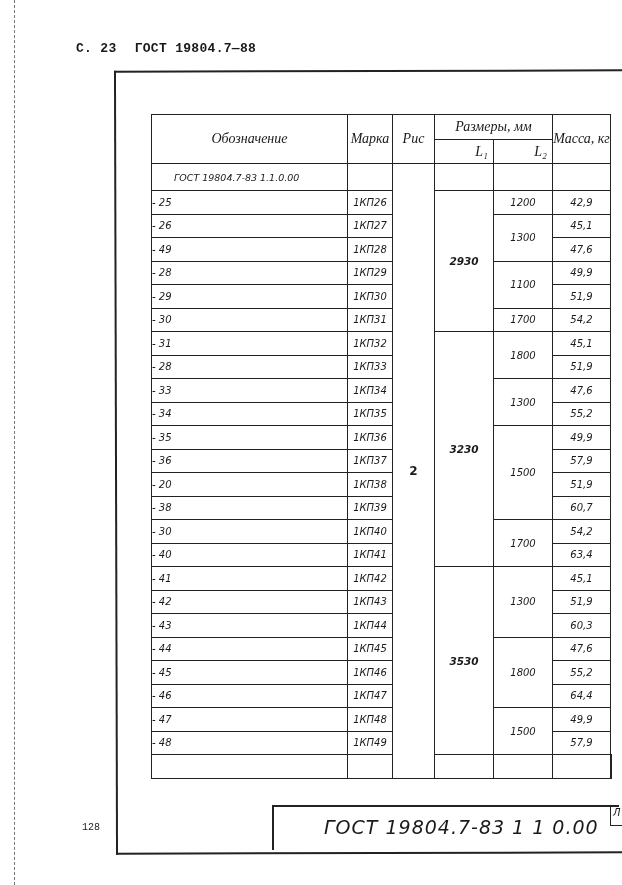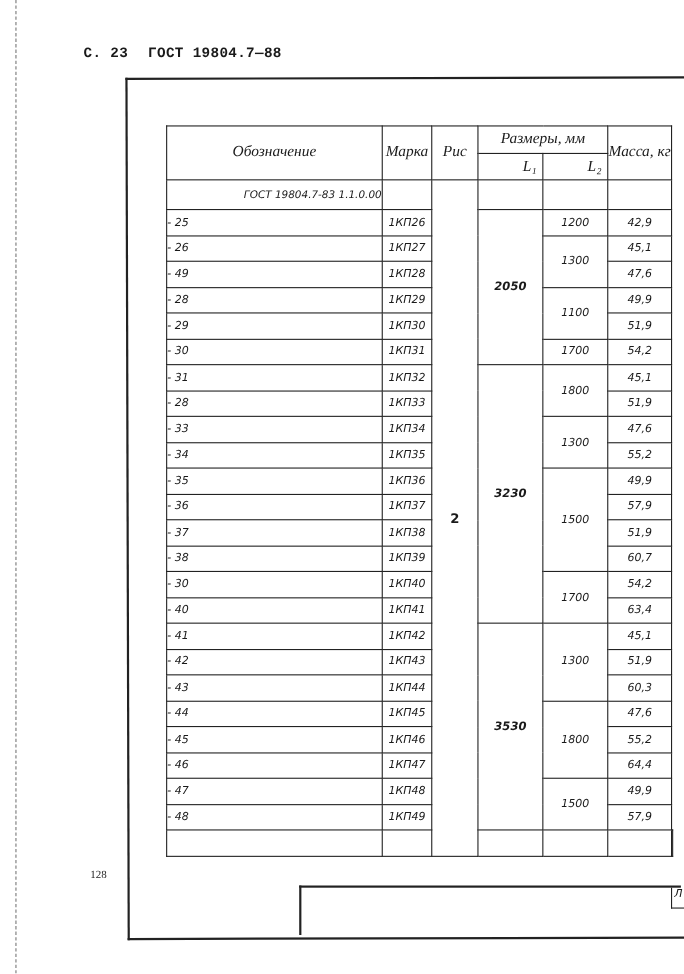--- a/index.html
+++ b/index.html
@@ -1,28 +1,28 @@
 <!DOCTYPE html>
 <html><head>
 <meta charset="utf-8">
 <style>
   html, body { margin:0; padding:0; background:#ffffff; }
   body { width:622px; height:885px; position:relative; overflow:hidden; font-family:"DejaVu Sans", sans-serif; color:#1a1a1a; }
   .page-header { position:absolute; left:76px; top:41px; font-family:Liberation Mono, monospace; font-weight:bold; font-size:13px; letter-spacing:0.3px; }
   .page-header span { margin-right:10px; }
   .margin-line { position:absolute; left:14px; top:0; width:1px; height:885px; border-left:1px dashed #777; }
-  .page-number { position:absolute; left:82px; top:790px; font-family:Liberation Serif, serif; font-size:10px; }
+  .page-number { position:absolute; left:82px; top:822px; font-family:Liberation Mono, monospace; font-size:10px; }
   .frame { position:absolute; left:115px; top:70px; width:520px; height:780px; border-left:2px solid #222; border-top:2px solid #222; border-bottom:2px solid #222; transform:rotate(-0.15deg); }
   .tbl { position:absolute; left:151px; top:114px; border-collapse:collapse; table-layout:fixed; }
   .tbl td, .tbl th { border:1px solid #222; padding:0; font-style:italic; font-weight:normal; font-size:10px; text-align:center; vertical-align:middle; height:23.5px; box-sizing:border-box; }
   .tbl th { font-size:14px;font-family:Liberation Serif, serif; }
   .tbl .hdr1 th { height:25px; }
   .tbl .hdr2 th { height:24px;padding-left:35px; }
   .tbl td.desig { text-align:left; padding-right:8px; }
-  .tbl td.gost { text-align:right; padding-left:22px; font-size:9.5px; height:27px; }
+  .tbl td.gost { text-align:left; padding-left:22px; font-size:9.5px; height:27px; }
   .tbl td.big { font-size:10.5px; font-weight:bold; }
   .tbl td.rus { font-size:12px; font-style:normal; font-weight:bold; }
   .title-block { position:absolute; left:272px; top:805px; width:345px; height:43px; border-left:2px solid #222; border-top:2px solid #222; }
   .title-block .code { position:absolute; left:50px; top:9px; font-style:italic; font-size:19px; letter-spacing:1px; }
   .title-block .side { position:absolute; left:336px; top:0; width:20px; height:18px; border-left:1px solid #222; border-bottom:1px solid #222; font-size:10px; font-style:italic; padding-left:2px; }
 </style>
 </head>
 <body>
 
 <div class="margin-line"></div>
@@ -60,21 +60,21 @@
     <td></td>
     <td rowspan="26" class="rus">2</td>
     <td></td>
         <td></td>
         <td></td>
   </tr>
 
   <tr>
     <td class="desig">- 25</td>
     <td>1КП26</td>
-    <td rowspan="6" class="big">2050</td>
+    <td rowspan="6" class="big">2930</td>
     <td>1200</td>
     <td>42,9</td>
   </tr>
   <tr>
     <td class="desig">- 26</td>
     <td>1КП27</td>
     <td rowspan="2">1300</td>
     <td>45,1</td>
   </tr>
   <tr>
@@ -128,21 +128,21 @@
     <td>1КП36</td>
     <td rowspan="4">1500</td>
     <td>49,9</td>
   </tr>
   <tr>
     <td class="desig">- 36</td>
     <td>1КП37</td>
     <td>57,9</td>
   </tr>
   <tr>
-    <td class="desig">- 37</td>
+    <td class="desig">- 20</td>
     <td>1КП38</td>
     <td>51,9</td>
   </tr>
   <tr>
     <td class="desig">- 38</td>
     <td>1КП39</td>
     <td>60,7</td>
   </tr>
   <tr>
     <td class="desig">- 30</td>
@@ -205,16 +205,17 @@
         <td></td>
         <td></td>
         <td></td>
         <td></td>
         <td></td>
   </tr>
 </tbody>
   </table>
 
 <div class="title-block">
+  <div class="code">ГОСТ 19804.7-83  1 1 0.00</div>
   <div class="side">Л</div>
 </div>
 
 <div class="page-number">128</div>
 
 </body></html>

